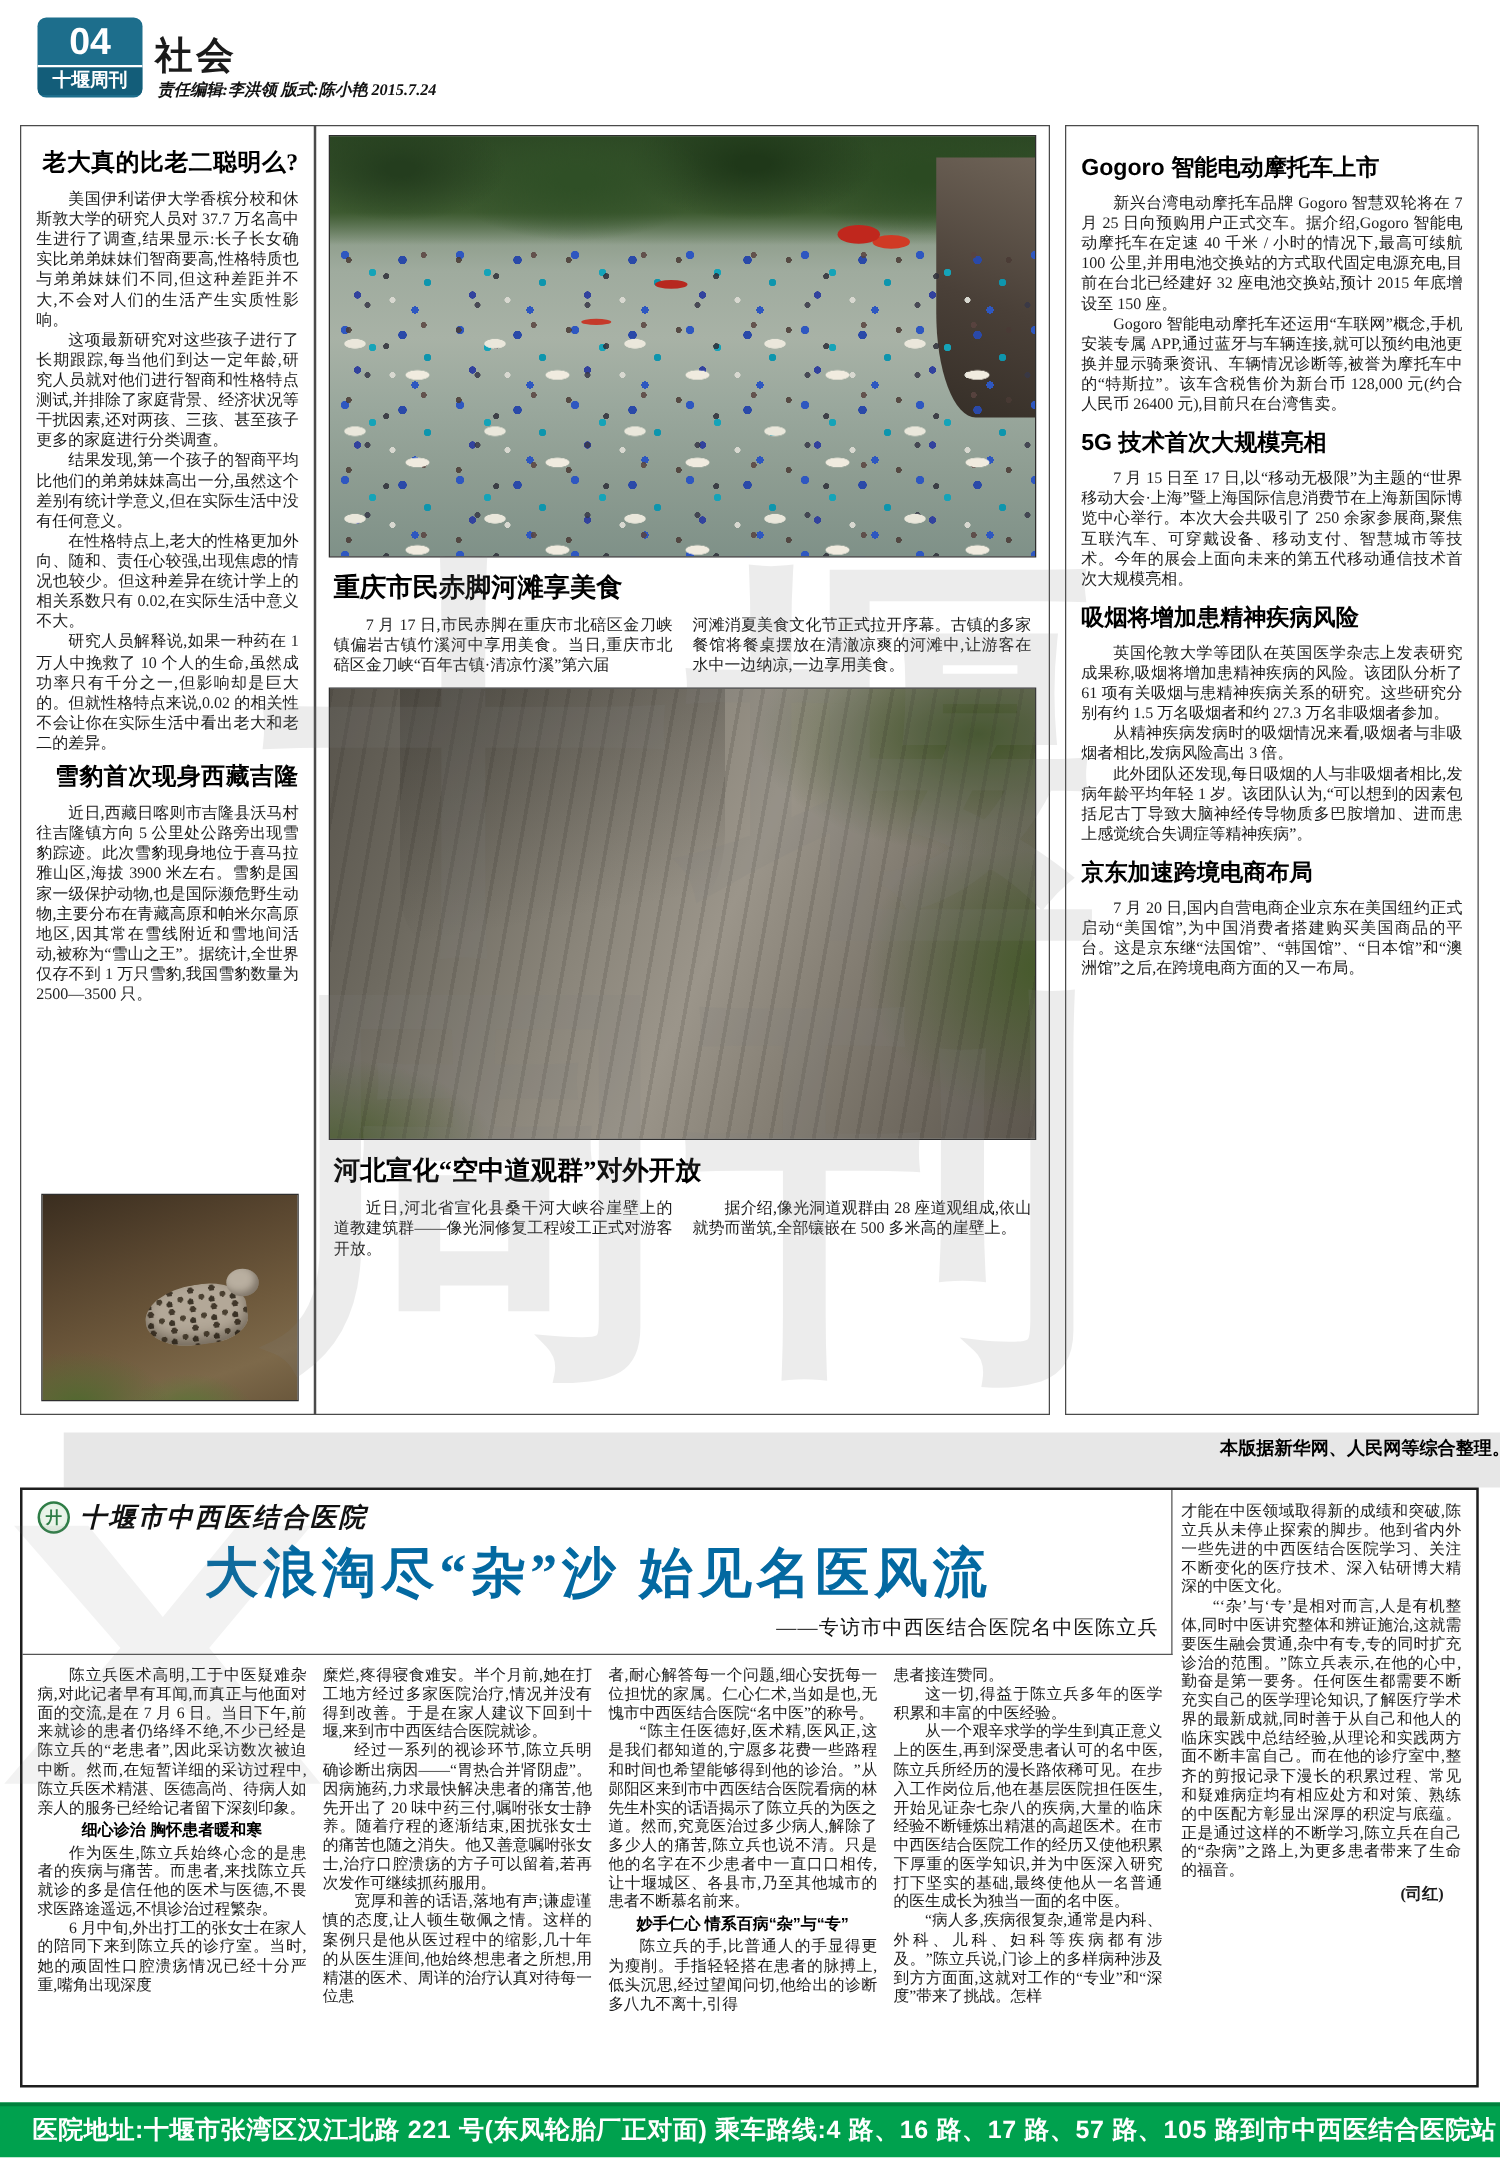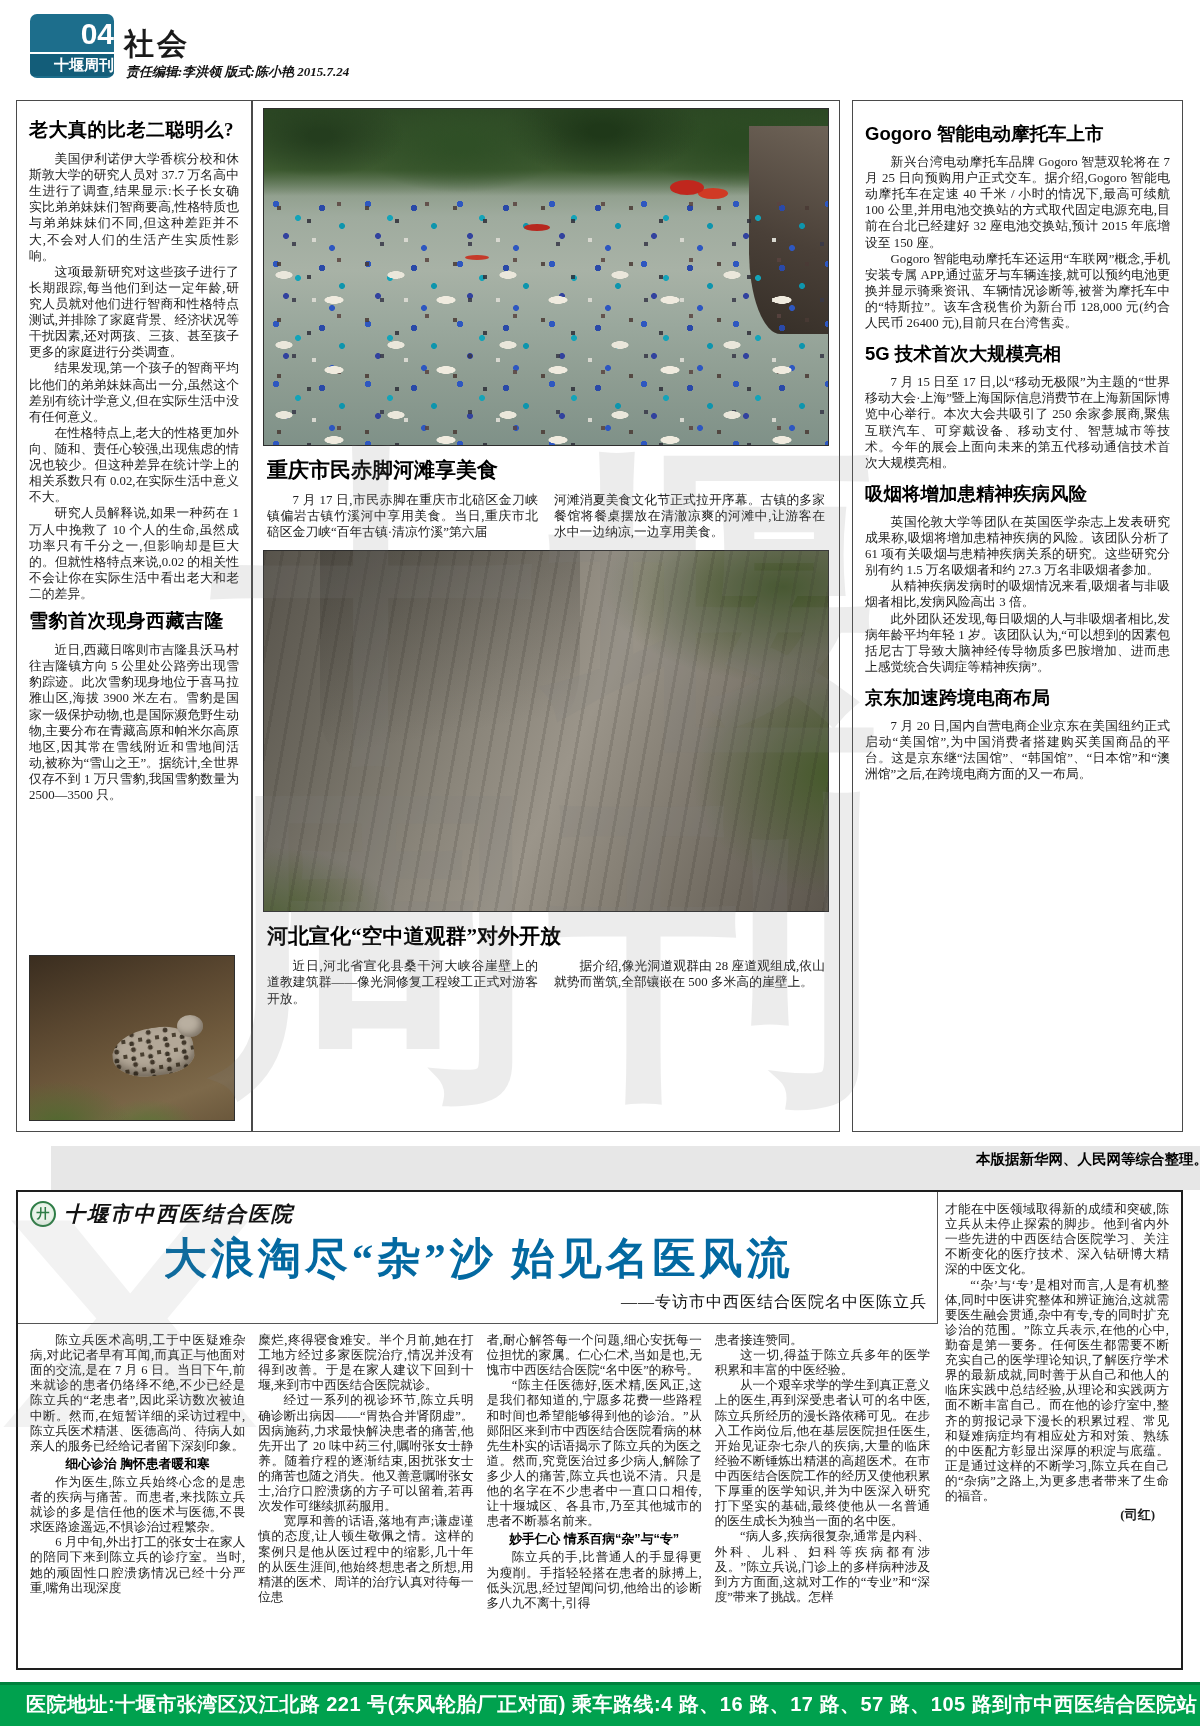--- a/index.html
+++ b/index.html
@@ -3,29 +3,29 @@
 <meta charset="utf-8">
 <style>
   * { margin:0; padding:0; box-sizing:border-box; }
   html,body { background:#ffffff; }
   body {
     position:relative; width:1200px; height:1726px; overflow:hidden;
     font-family:"Liberation Serif","DejaVu Serif",serif; color:#1a1a1a;
   }
   
   .badge { position:absolute; left:30px; top:14px; width:84px; height:64px;
-    border-radius:7px; overflow:hidden; background:#1d6e8c; text-align:right; }
+    border-radius:7px; overflow:hidden; background:#1d6e8c; text-align:center; }
   .badge-num { height:40px; line-height:40px; color:#fff; font-size:30px; font-weight:bold;
     font-family:"Liberation Sans","DejaVu Sans",sans-serif; border-bottom:2px solid #fff; }
   .badge-name { height:22px; line-height:22px; color:#fff; font-size:15px; font-weight:bold; background:#135d79; }
   .section-title { position:absolute; left:124px; top:24px; font-size:30px; font-weight:900; letter-spacing:3px; }
   .editor-line { position:absolute; left:126px; top:63px; font-size:13px; font-weight:bold; font-style:italic; color:#111; }
 
   
-  .colbox { position:absolute; top:100px; height:1032px; border:1px solid #4a4a4a; background:#fff; padding:10px 12px; overflow:hidden; }
+  .colbox { position:absolute; top:100px; height:1032px; border:1px solid #4a4a4a; background:#fff; padding:10px 12px; overflow:hidden;align-items:flex-end; }
   .col-left  { left:16px;  width:236px; display:flex; flex-direction:column; }
   .col-mid   { left:252px; width:588px; padding:7px 10px; }
   .col-right { left:852px; width:331px; }
 
   .art-title { font-size:19px; font-weight:900; letter-spacing:.5px; margin:6px 0 8px 0; color:#000; }
   .art-title-mid { font-size:21px; font-weight:900; margin:10px 0 8px 4px; color:#000; }
   .art-title-sans { font-family:"Liberation Sans","DejaVu Sans",sans-serif; font-size:18.5px; font-weight:bold; margin:10px 0 8px 0; color:#000; }
   .para { font-size:12.8px; line-height:1.26; text-align:justify; text-indent:2em; color:#1c1c1c; }
   .noindent { text-indent:0; }
   .subhead { font-weight:bold; text-indent:0; text-align:center; font-family:"Liberation Sans","DejaVu Sans",sans-serif; font-size:12.8px; margin:2px 0; color:#000; }

